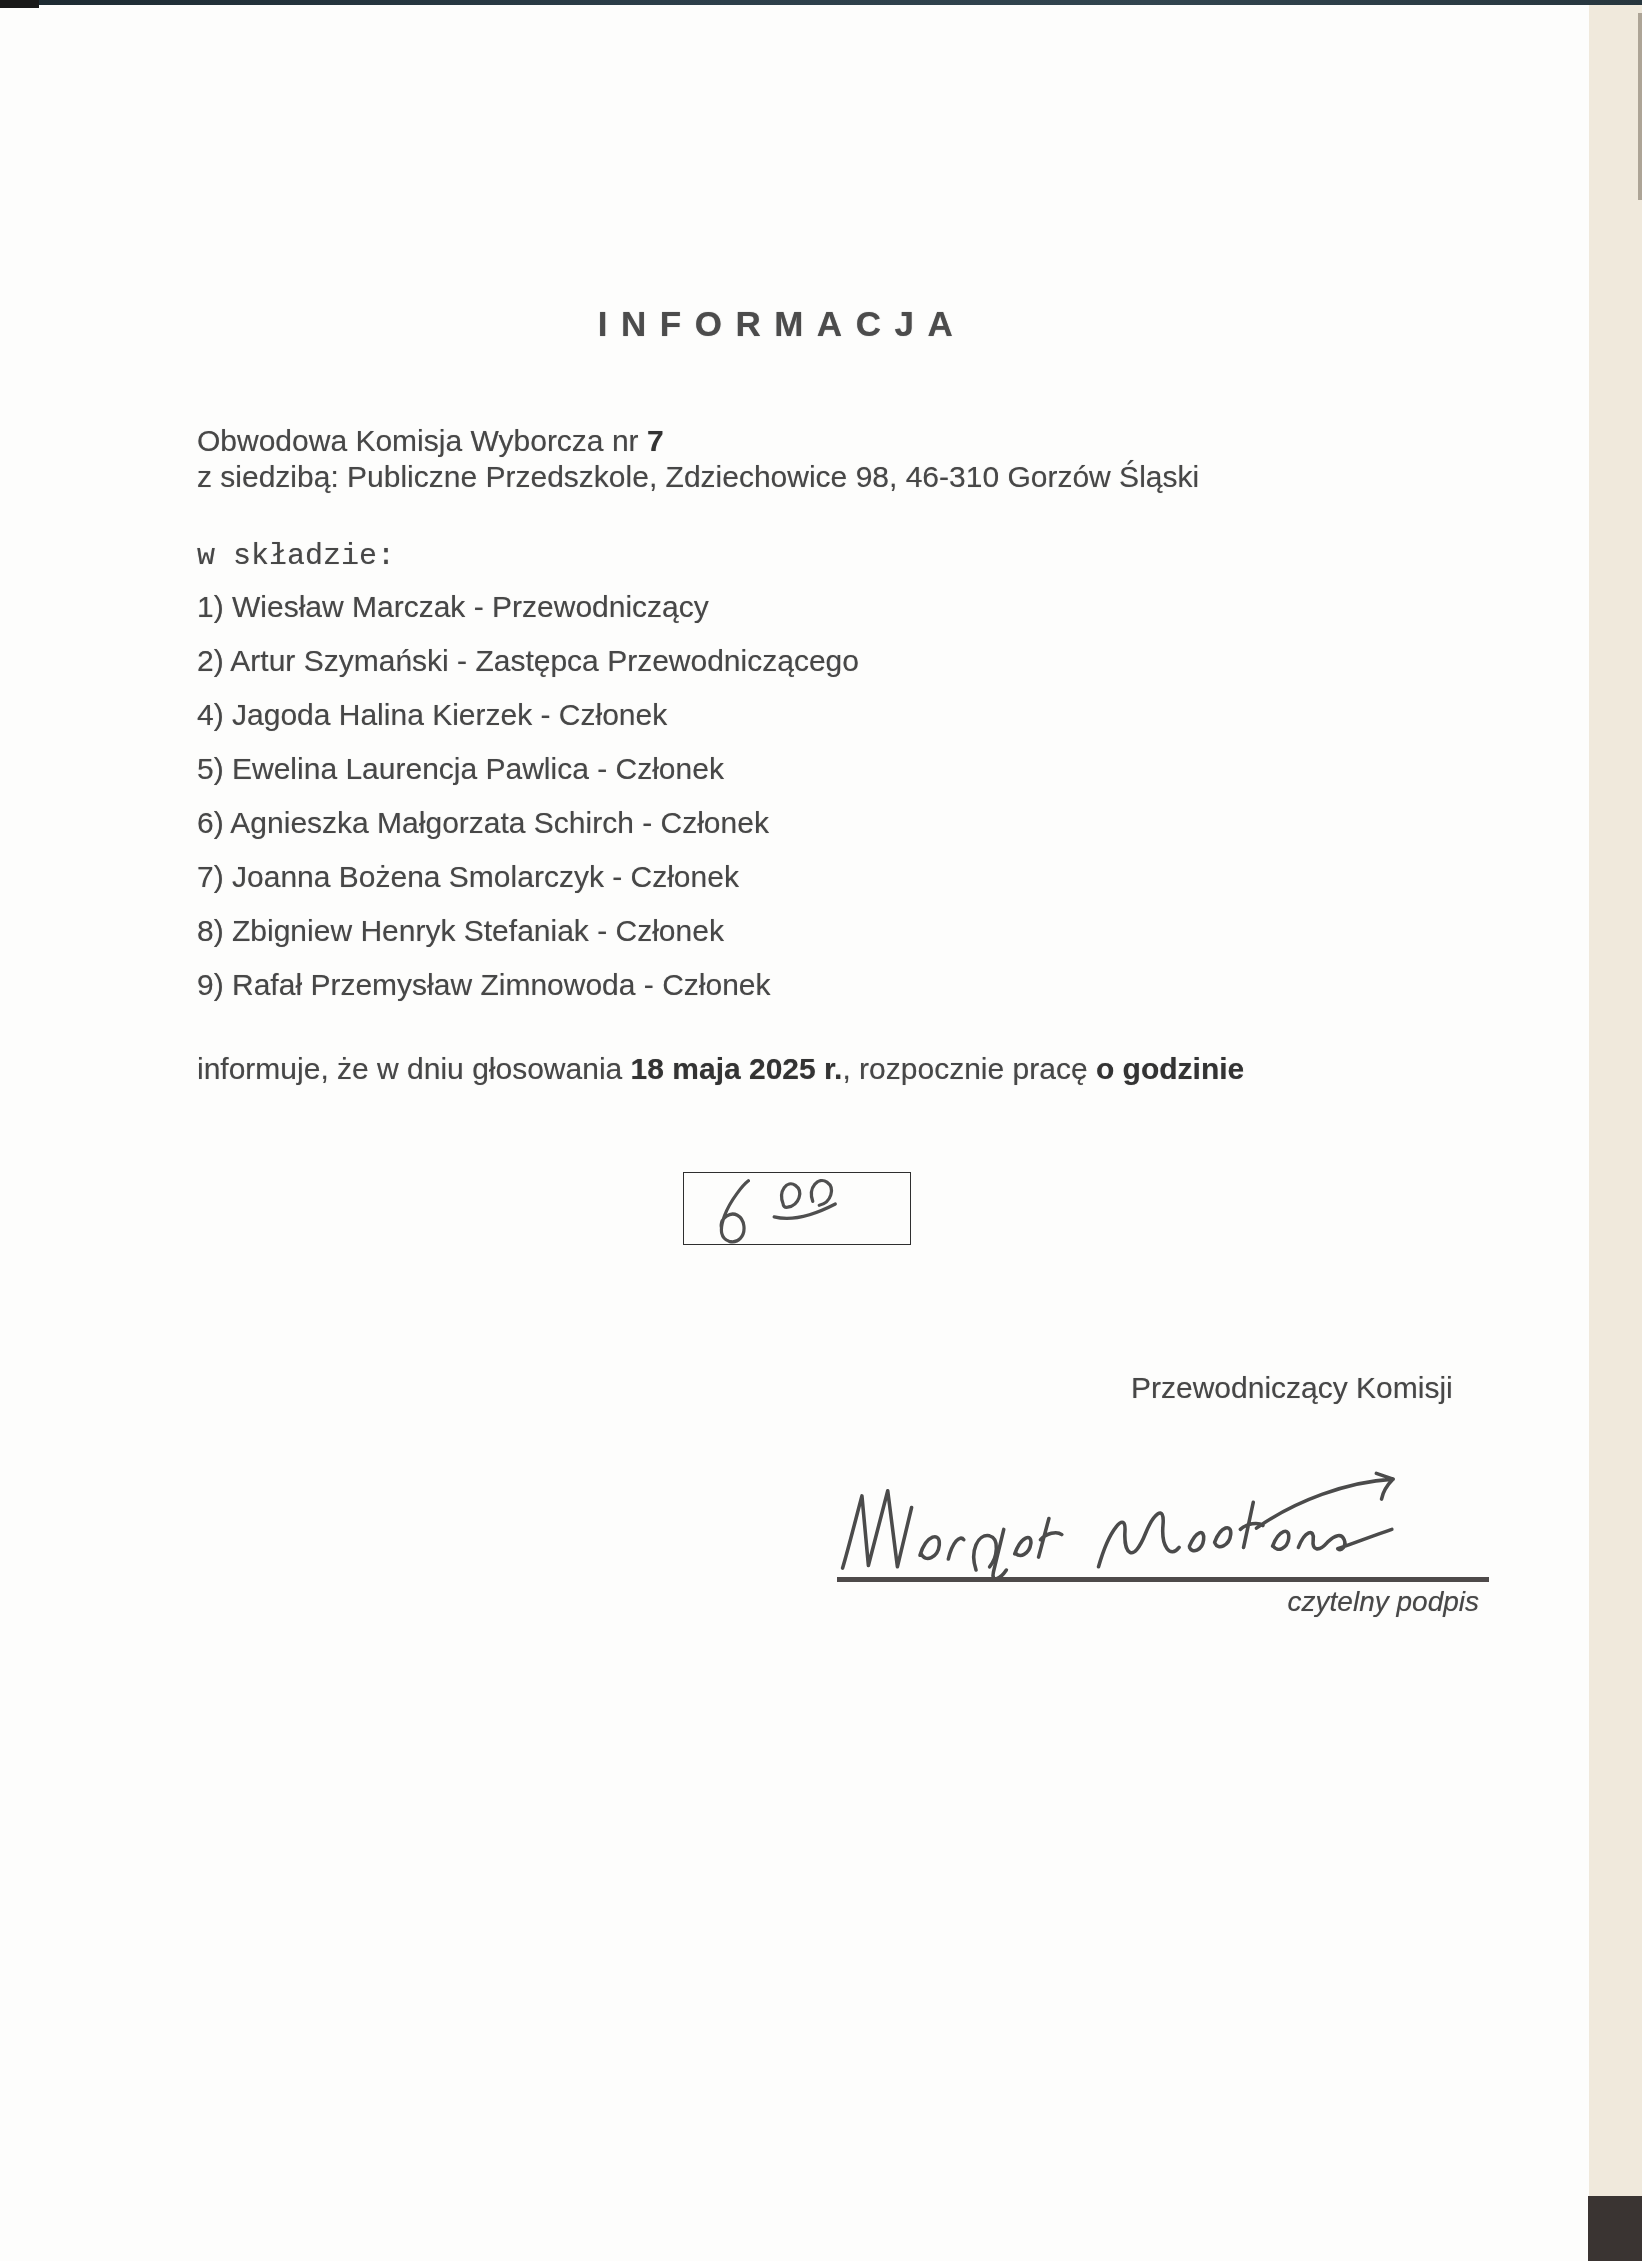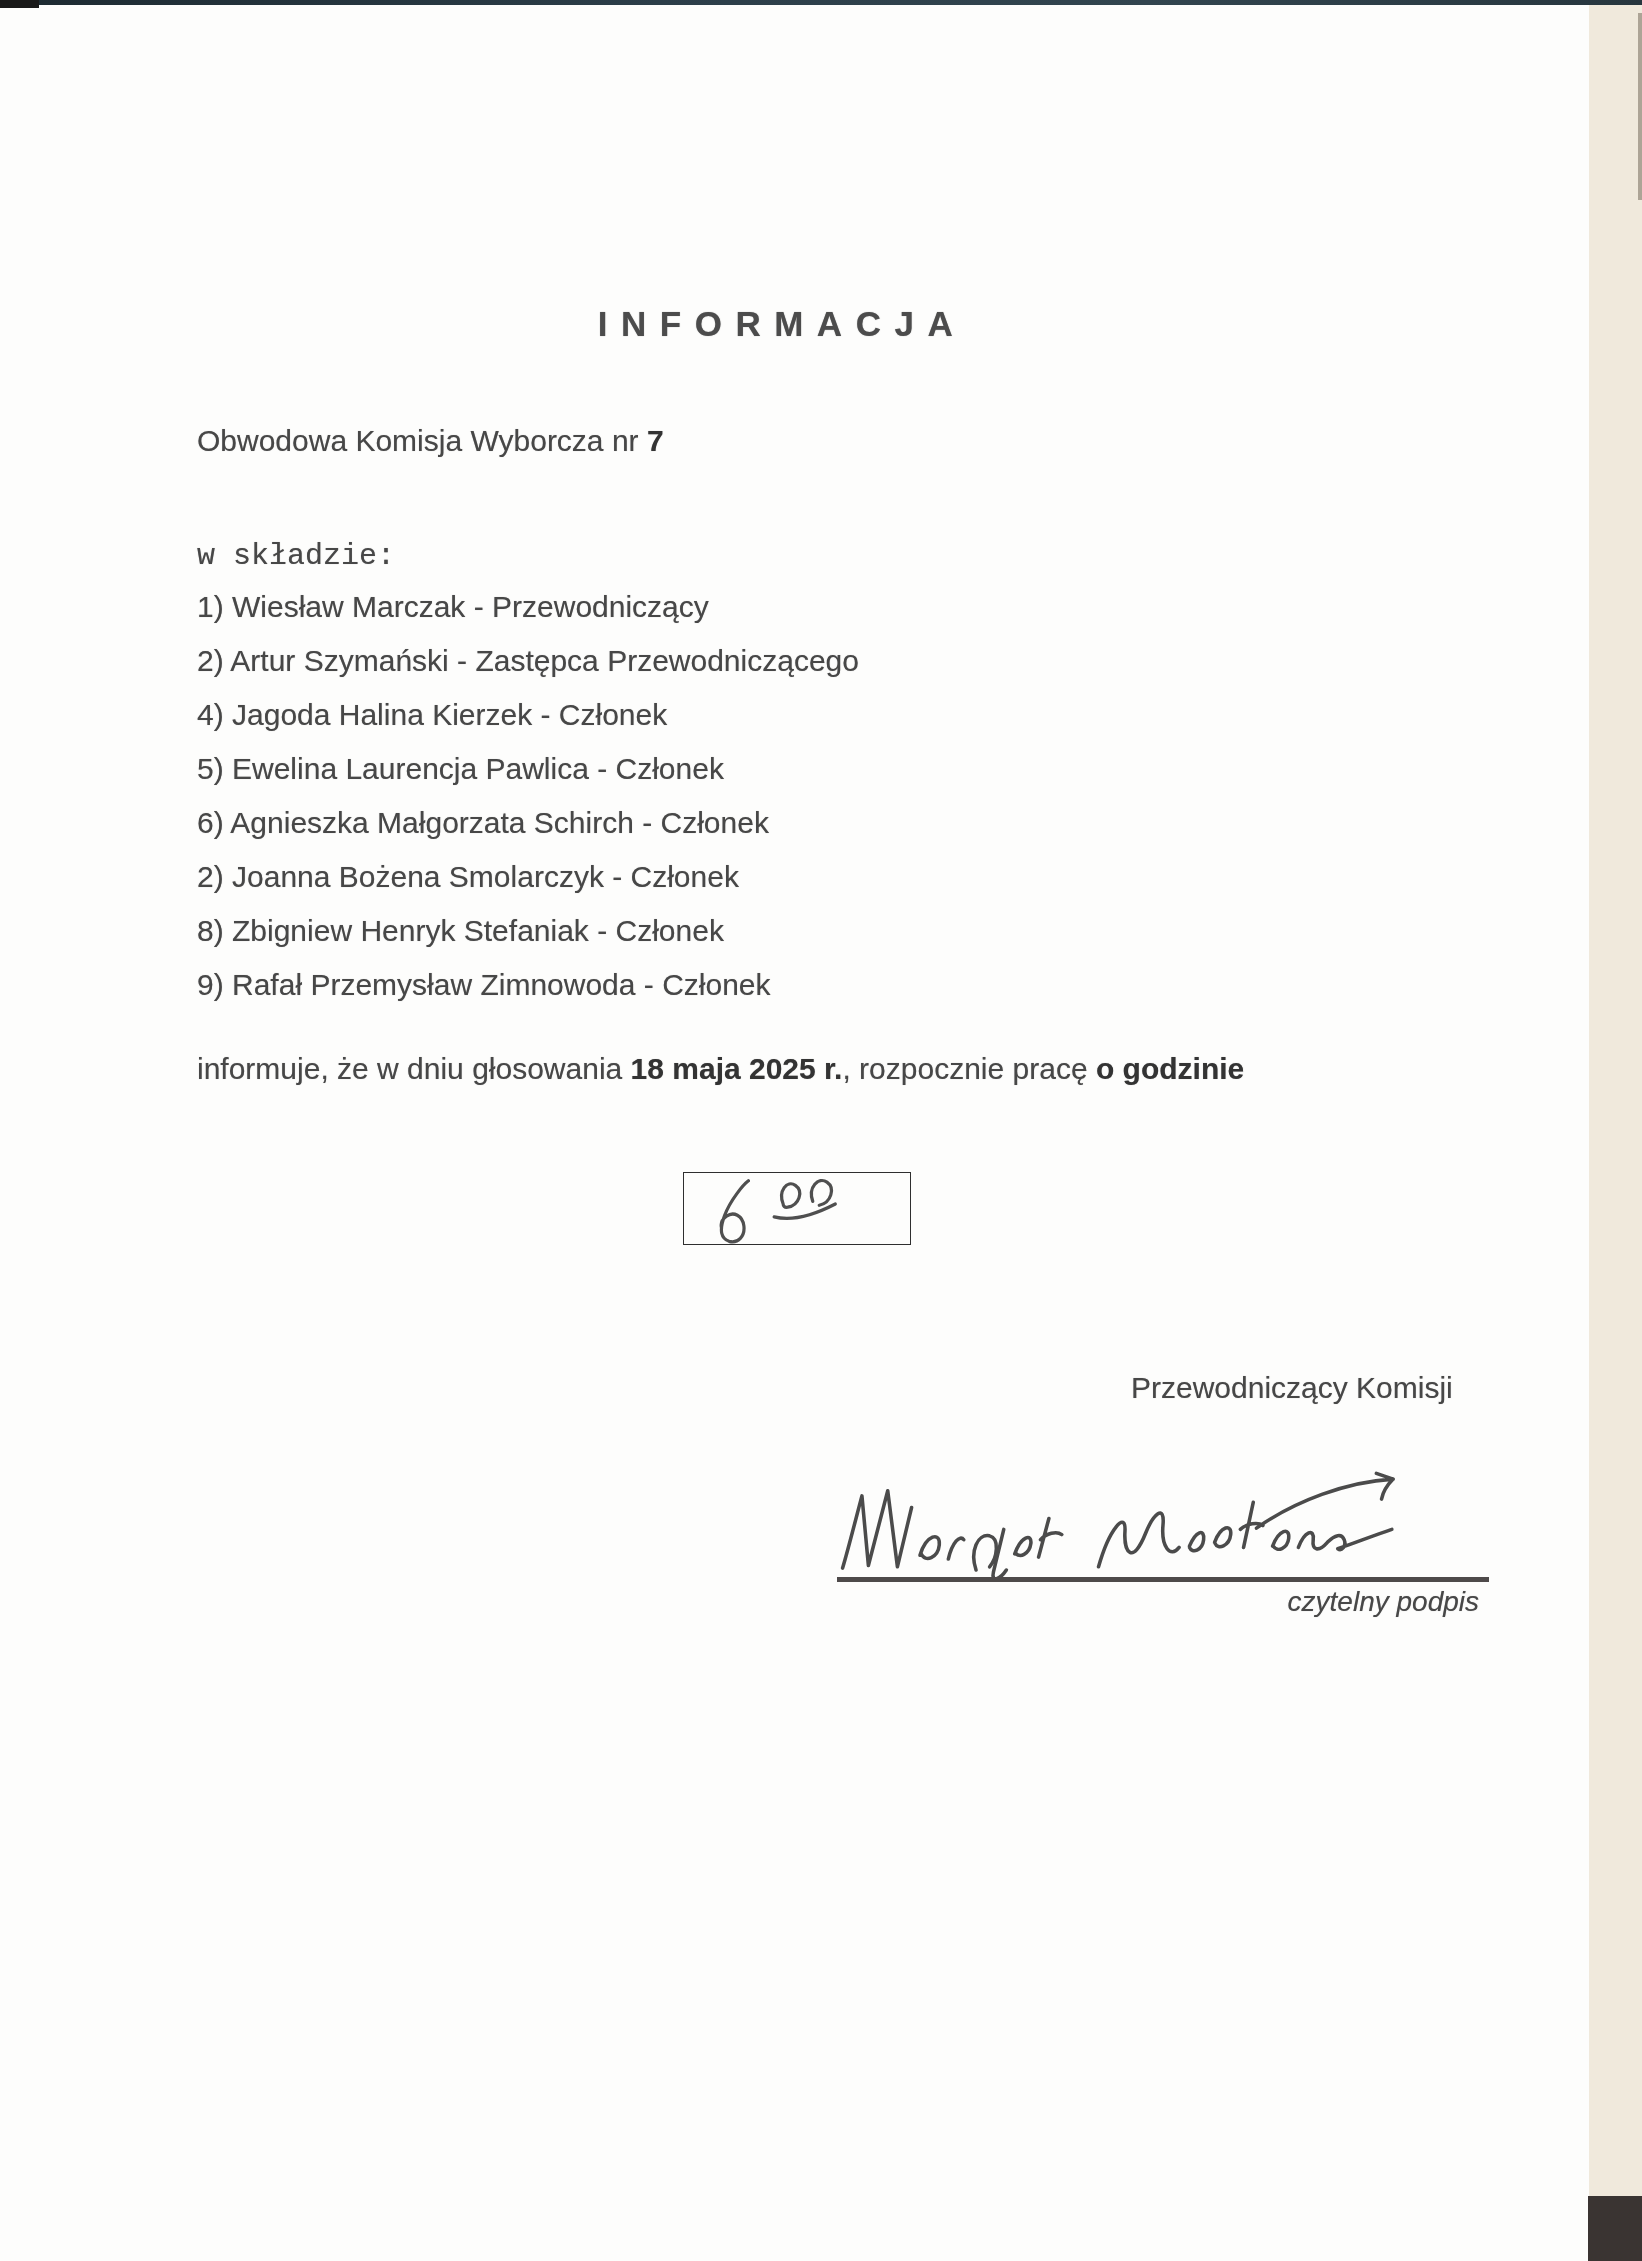--- a/index.html
+++ b/index.html
@@ -102,30 +102,31 @@
   <div class="scan-right-strip"></div>
   <div class="scan-right-sliver"></div>
   <div class="scan-corner-dark"></div>
 
   <div class="txt doc-title">INFORMACJA</div>
 
   <div class="txt line-commission">
     <span>Obwodowa Komisja Wyborcza nr </span><span class="bold-seg">7</span>
   </div>
 
+  <div class="txt line-seat">z siedzibą: Publiczne Przedszkole, Zdziechowice 98, 46-310 Gorzów Śląski</div>
 
   <div class="txt line-comp">w składzie:</div>
 
   <div class="member-list">
     <div>1) Wiesław Marczak - Przewodniczący</div>
     <div>2) Artur Szymański - Zastępca Przewodniczącego</div>
     <div>4) Jagoda Halina Kierzek - Członek</div>
     <div>5) Ewelina Laurencja Pawlica - Członek</div>
     <div>6) Agnieszka Małgorzata Schirch - Członek</div>
-    <div>2) Joanna Bożena Smolarczyk - Członek</div>
+    <div>7) Joanna Bożena Smolarczyk - Członek</div>
     <div>8) Zbigniew Henryk Stefaniak - Członek</div>
     <div>9) Rafał Przemysław Zimnowoda - Członek</div>
   </div>
 
   <div class="txt line-info">
     <span>informuje, że w dniu głosowania </span><span class="bold-seg">18 maja 2025 r.</span><span>, rozpocznie pracę </span><span class="bold-seg">o godzinie</span>
   </div>
 
   <div class="time-box">
     <svg width="226" height="71" viewBox="0 0 351 110" role="img" aria-label="6 00">

